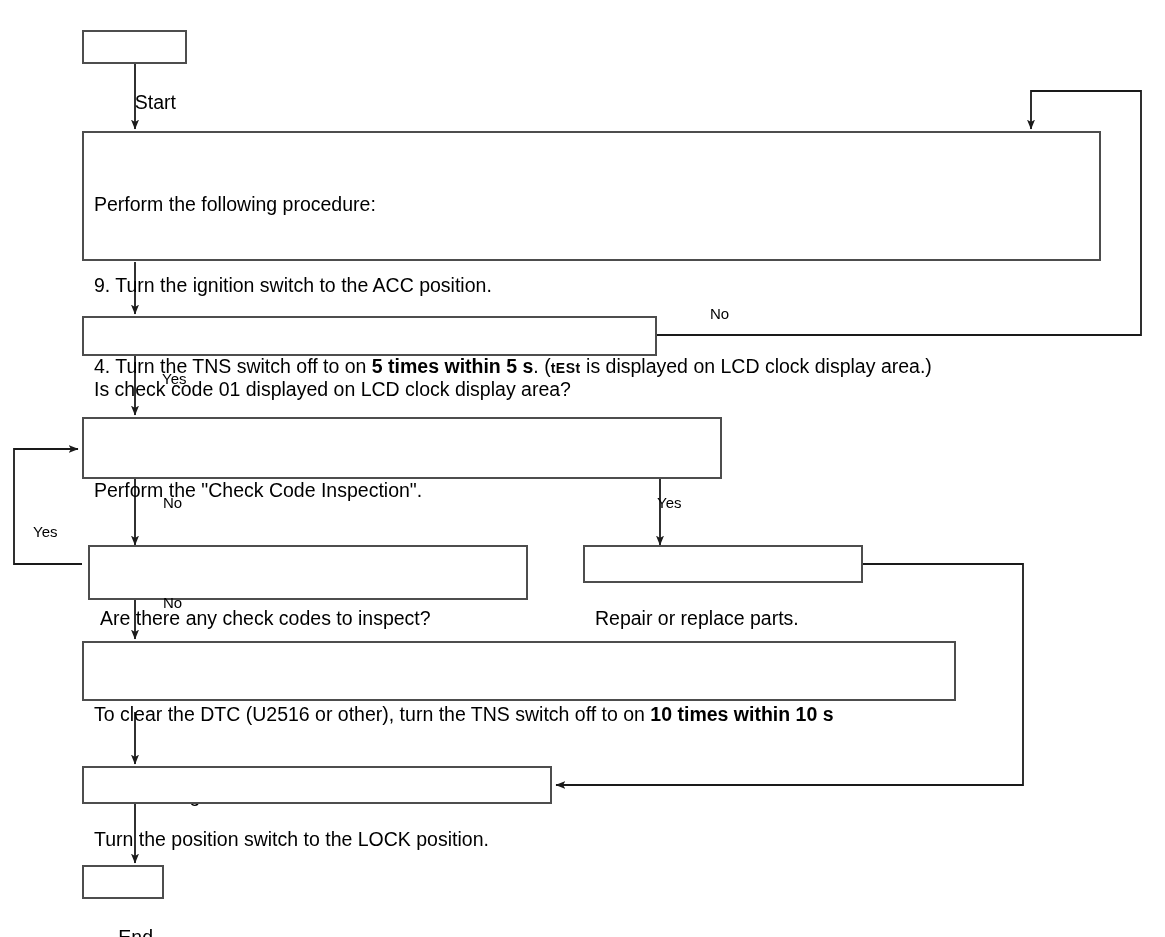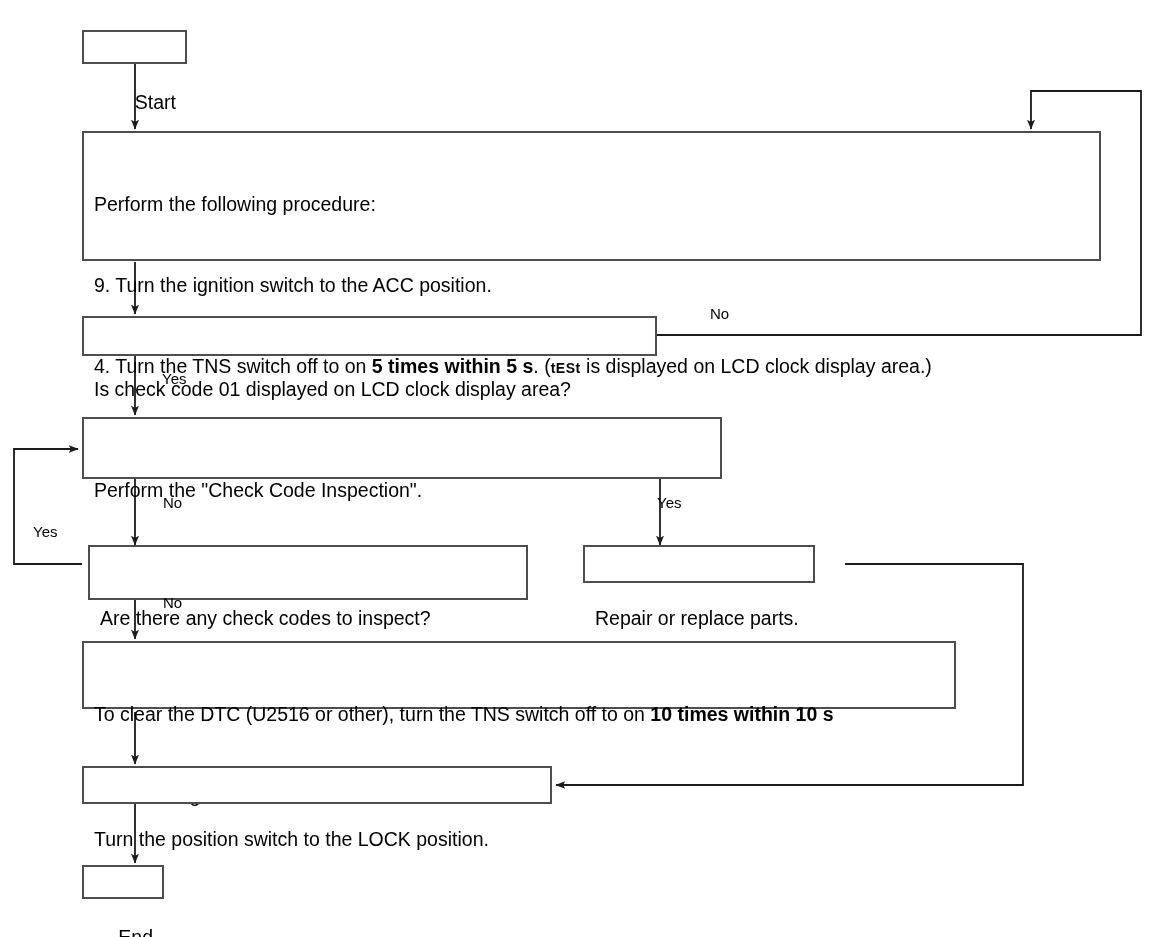--- a/index.html
+++ b/index.html
@@ -117,25 +117,25 @@
 
   <div class="node" style="left:82px; top:417px; width:640px; height:62px;">
     <span class="ln">Perform the "Check Code Inspection".</span>
     <span class="ln">Is there any malfunction?</span>
   </div>
 
   <div class="node" style="left:82px; top:545px; width:440px; height:55px;margin-left:6px;">
     <span class="ln">Are there any check codes to inspect?</span>
   </div>
 
-  <div class="node" style="left:583px; top:545px; width:232px; height:38px;">
+  <div class="node" style="left:583px; top:545px; width:280px; height:38px;">
     <span class="ln">Repair or replace parts.</span>
   </div>
 
-  <div class="node" style="left:82px; top:641px; width:874px; height:68px;">
+  <div class="node" style="left:82px; top:641px; width:874px; height:60px;">
     <span class="ln"><span>To clear the DTC (U2516 or other), turn the TNS switch off to on </span><b>10 times within 10 s</b></span>
     <span class="ln">while all segments and dots are illuminated.</span>
   </div>
 
   <div class="node" style="left:82px; top:766px; width:470px; height:38px;">
     <span class="ln">Turn the position switch to the LOCK position.</span>
   </div>
 
   <div class="node terminal" style="left:82px; top:865px; width:82px; height:34px;">
     <span class="ln">End</span>

